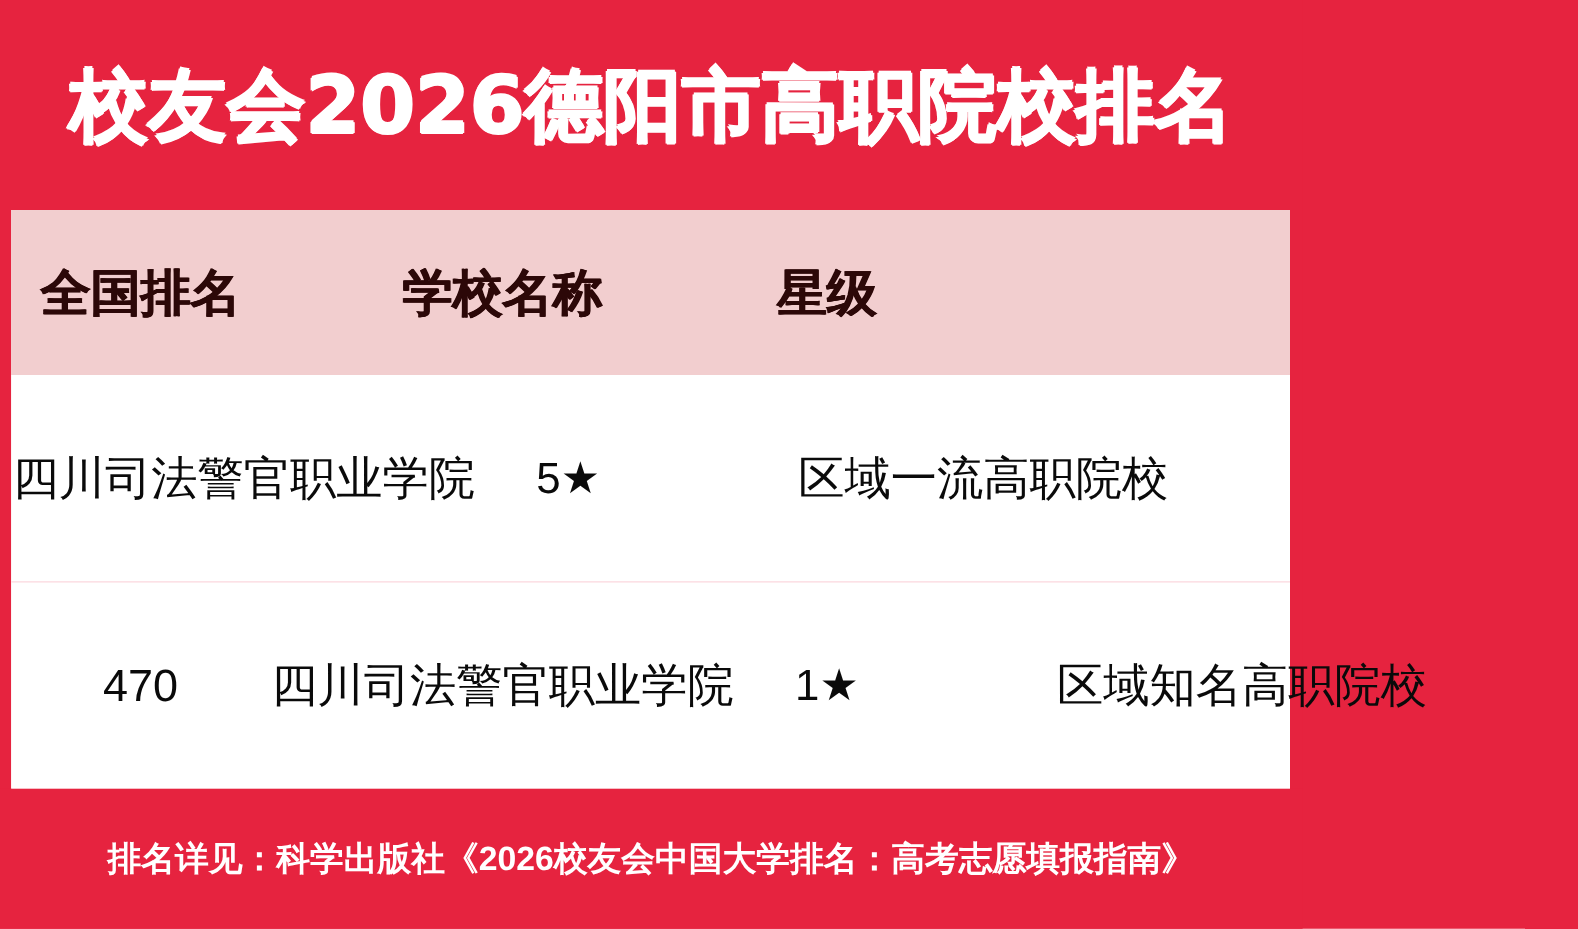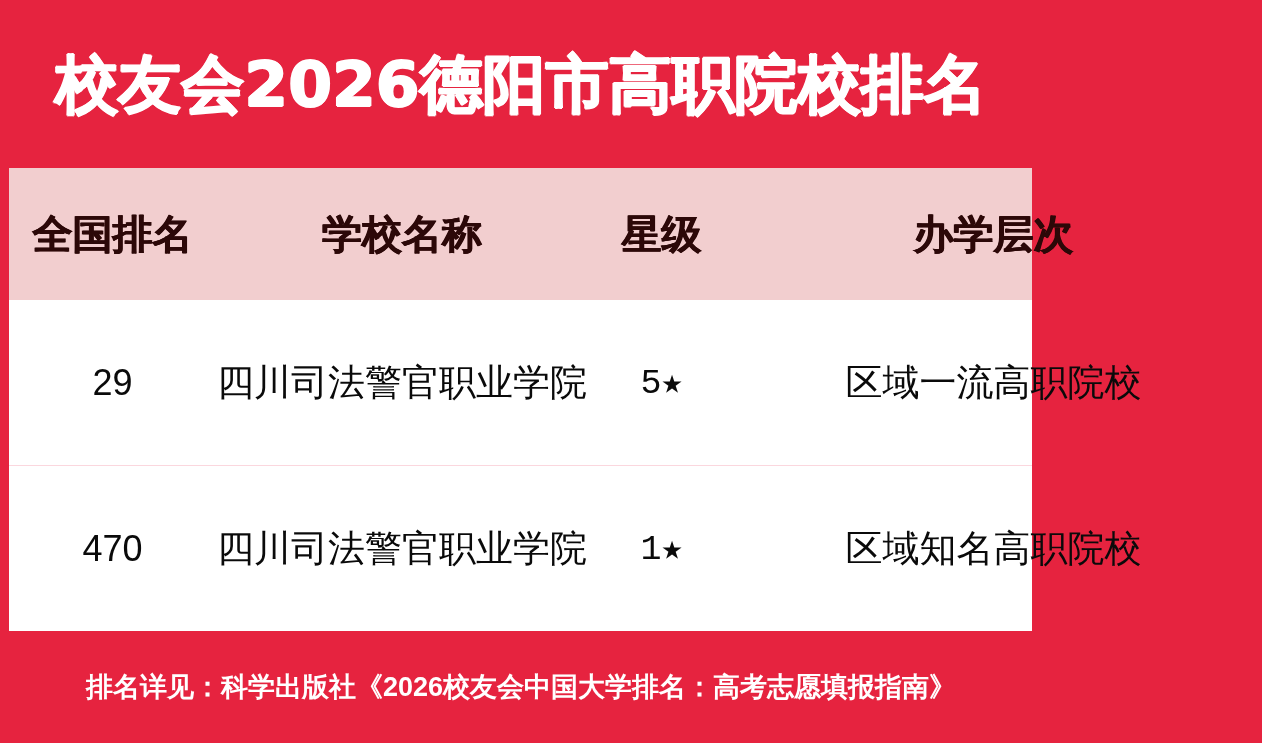--- a/index.html
+++ b/index.html
@@ -102,21 +102,21 @@
   .cell.num {
     font-size: 36px;
   }
   .cell.star {
     font-size: 35px;
   }
 
   
   .c-rank  { width: 207px; flex: 0 0 207px; }
   .c-name  { width: 372px; flex: 0 0 372px; text-align: center; }
-  .c-star  { width: 147px; flex: 0 0 147px; font-family: Liberation Mono, monospace; }
+  .c-star  { width: 147px; flex: 0 0 147px; }
   .c-level { width: 517px; flex: 0 0 517px; }
 
   
   .footer-band {
     height: 112px;
     flex: 0 0 112px;
     display: flex;
     align-items: center;
     justify-content: center;
     background: #e6233f;
@@ -137,27 +137,25 @@
   <div class="title-band">
     <div class="title-text">校友会2026德阳市高职院校排名</div>
   </div>
 
   <div class="table-card">
 
     <div class="table-head">
       <div class="head-cell c-rank">全国排名</div>
       <div class="head-cell c-name">学校名称</div>
       <div class="head-cell c-star">星级</div>
-      <div class="head-cell c-level">办学层次</div>
     </div>
 
     <div class="table-body">
 
       <div class="row">
-        <div class="cell num c-rank">29</div>
         <div class="cell c-name">四川司法警官职业学院</div>
         <div class="cell star c-star">5★</div>
         <div class="cell c-level">区域一流高职院校</div>
       </div>
 
 
       <div class="row">
         <div class="cell num c-rank">470</div>
         <div class="cell c-name">四川司法警官职业学院</div>
         <div class="cell star c-star">1★</div>

